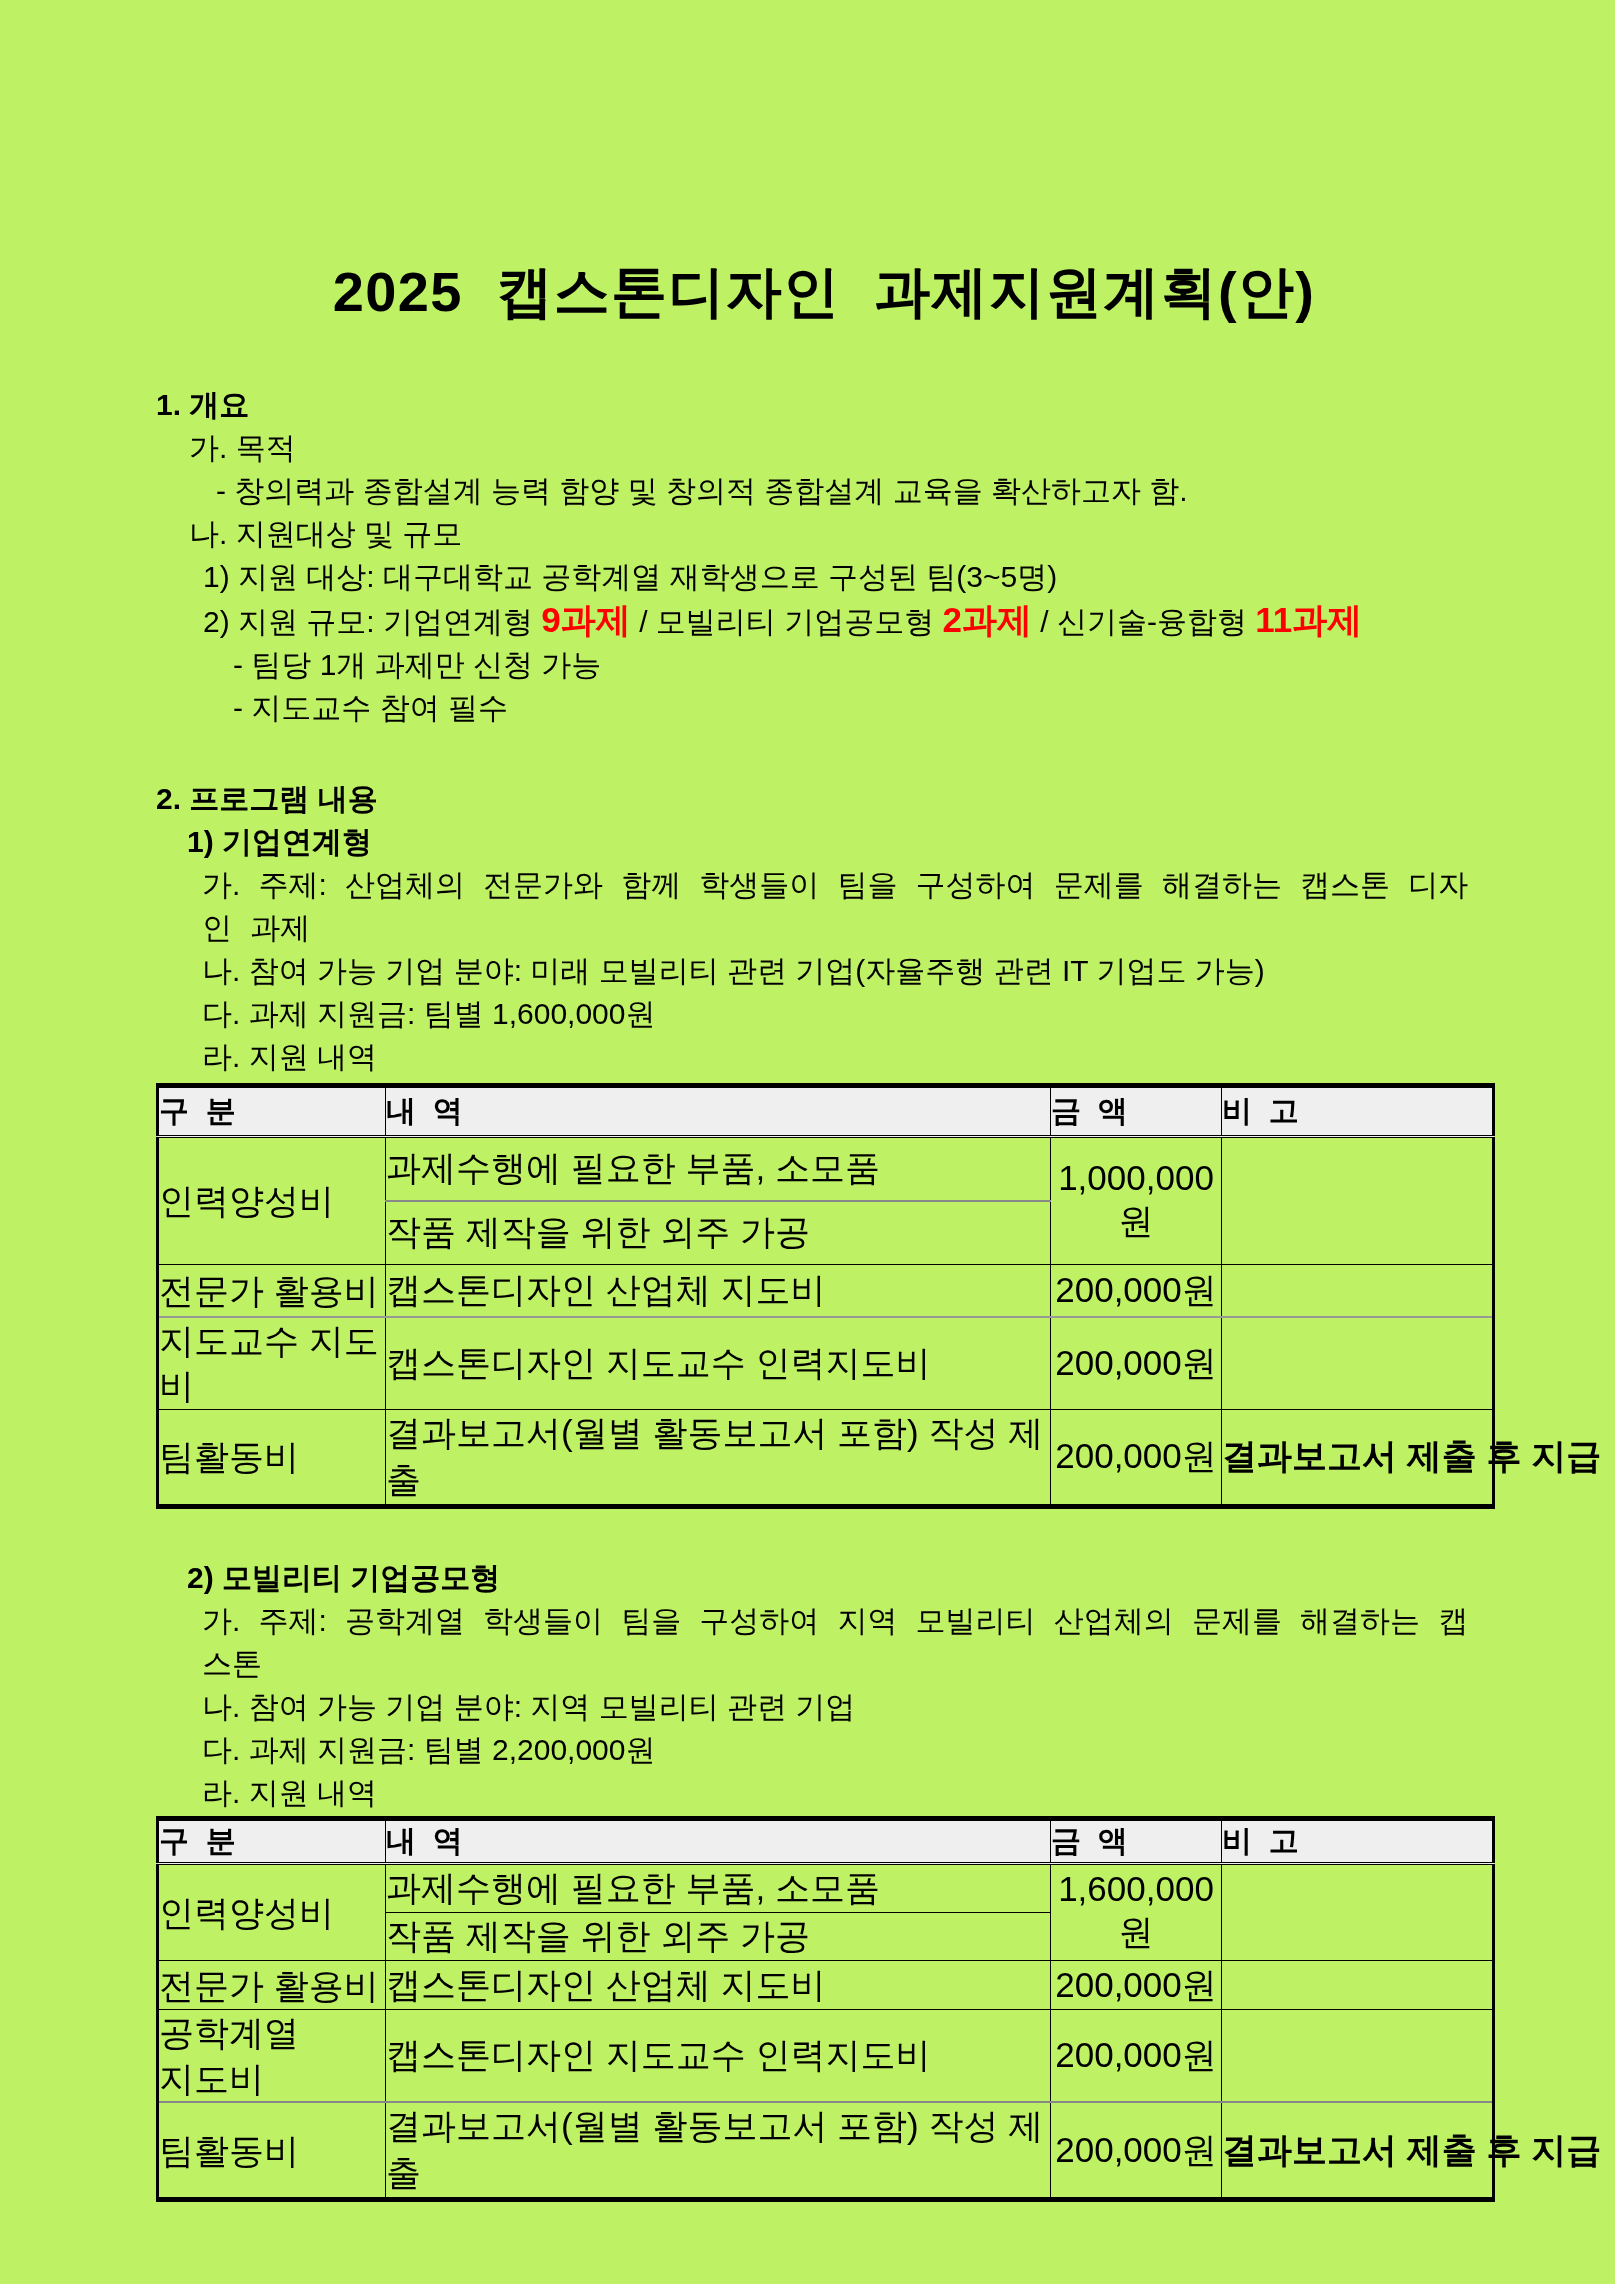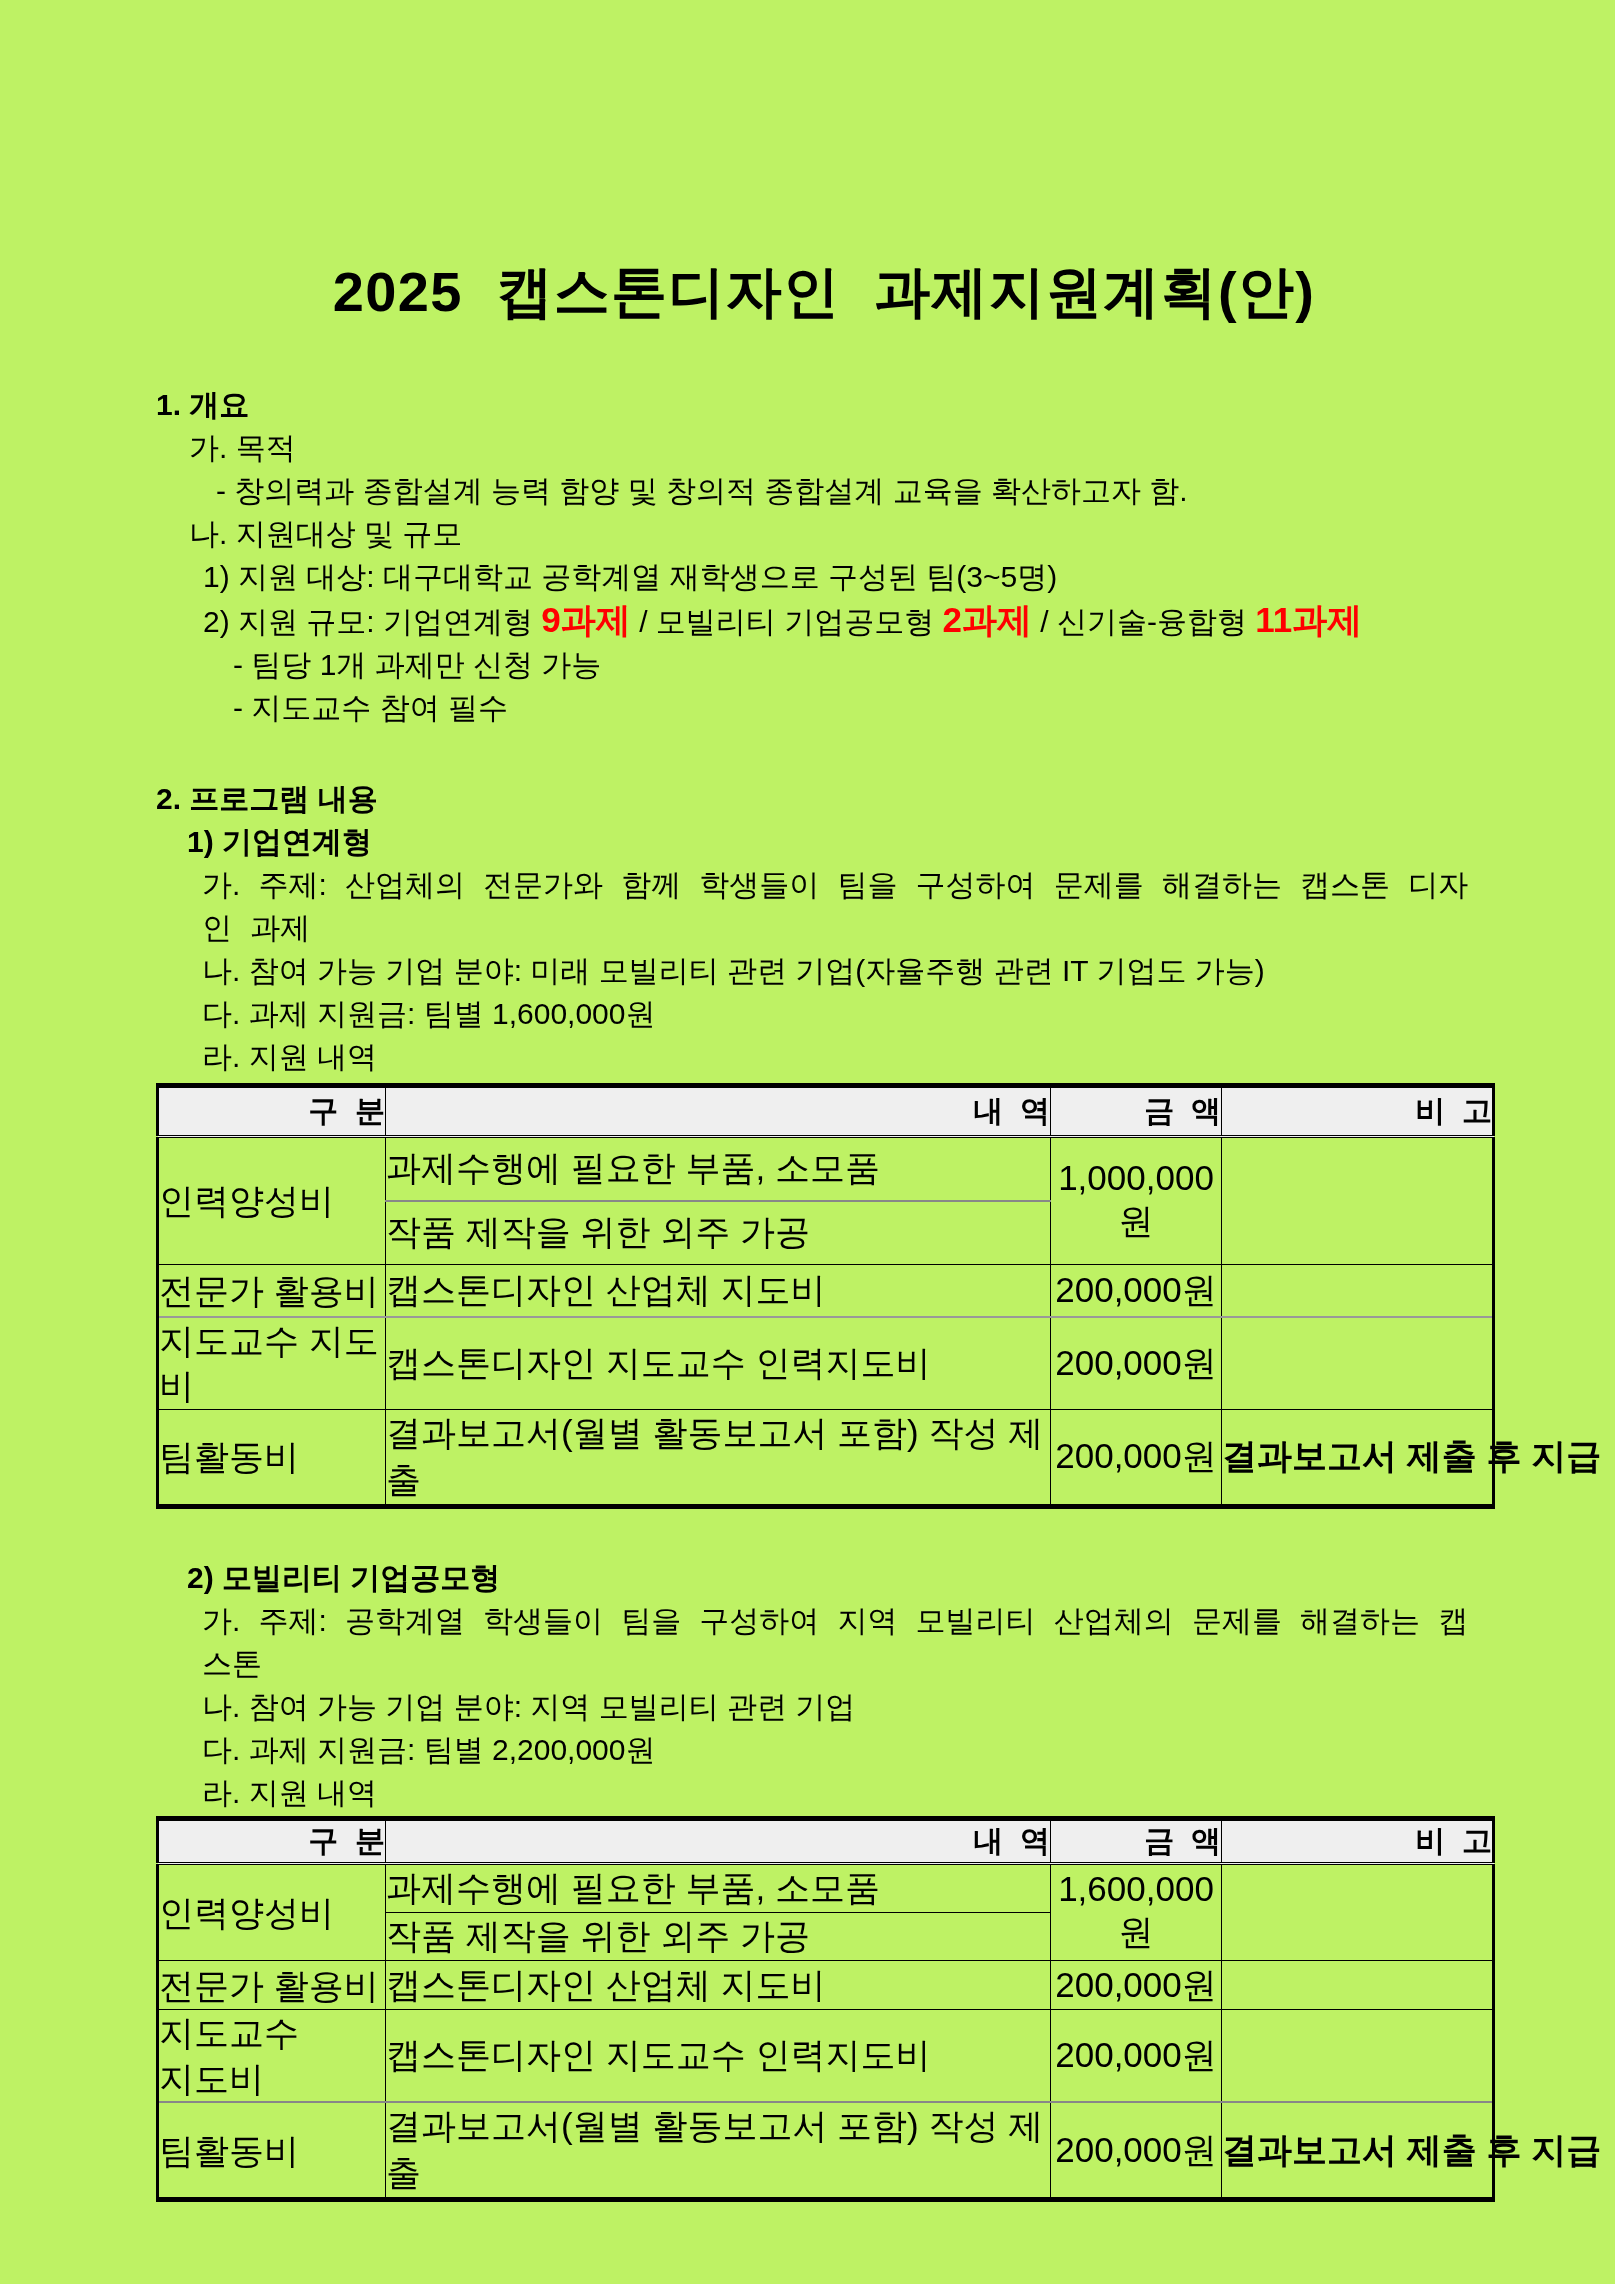--- a/index.html
+++ b/index.html
@@ -42,21 +42,21 @@
   }
   table.support-table td{
     border:1.3px solid #000;
     font-size:35px;vertical-align:middle;box-sizing:border-box;
     padding:0;
   }
   .t1{margin-top:5.2px;}
   .t2{margin-top:2.6px;}
   tr.thead td{
     background:var(--header-bg,#efefef);
-    font-weight:700;text-align:right;white-space:pre;
+    font-weight:700;text-align:left;white-space:pre;
     border-bottom:3.9px double #000;font-size:30px;
   }
   .t1 tr.thead td{height:51px;}
   .t2 tr.thead td{height:42px;}
   td.cat{text-align:left;white-space:pre-line;line-height:1.3;}
   td.desc{text-align:left;padding-left:17px;}
   td.amt{text-align:center;}
   td.note{text-align:right;padding-left:7.8px;white-space:nowrap;overflow:visible;font-weight:bold;}
   
   .t1 tr.r-g1 td{height:64px;}
@@ -173,21 +173,21 @@
       <tr class="r-g2">
         <td class="desc">작품 제작을 위한 외주 가공</td>
       </tr>
       <tr class="r2">
         <td class="cat">전문가 활용비</td>
         <td class="desc">캡스톤디자인 산업체 지도비</td>
         <td class="amt">200,000원</td>
         <td class="note"></td>
       </tr>
       <tr class="r3">
-        <td class="cat">지도교수
+        <td class="cat">공학계열
 지도비</td>
         <td class="desc">캡스톤디자인 지도교수 인력지도비</td>
         <td class="amt">200,000원</td>
         <td class="note"></td>
       </tr>
       <tr class="r4">
         <td class="cat">팀활동비</td>
         <td class="desc">결과보고서(월별 활동보고서 포함) 작성 제출</td>
         <td class="amt">200,000원</td>
         <td class="note">결과보고서 제출 후 지급</td>

